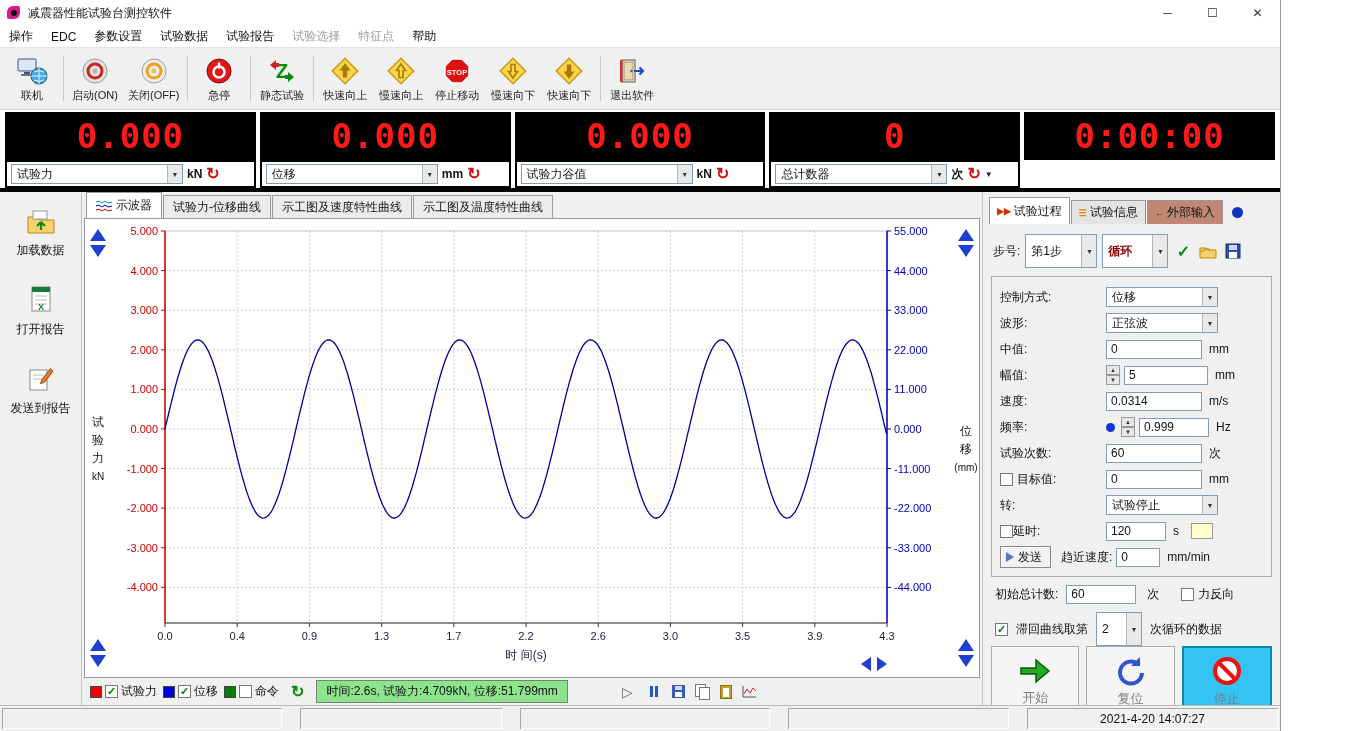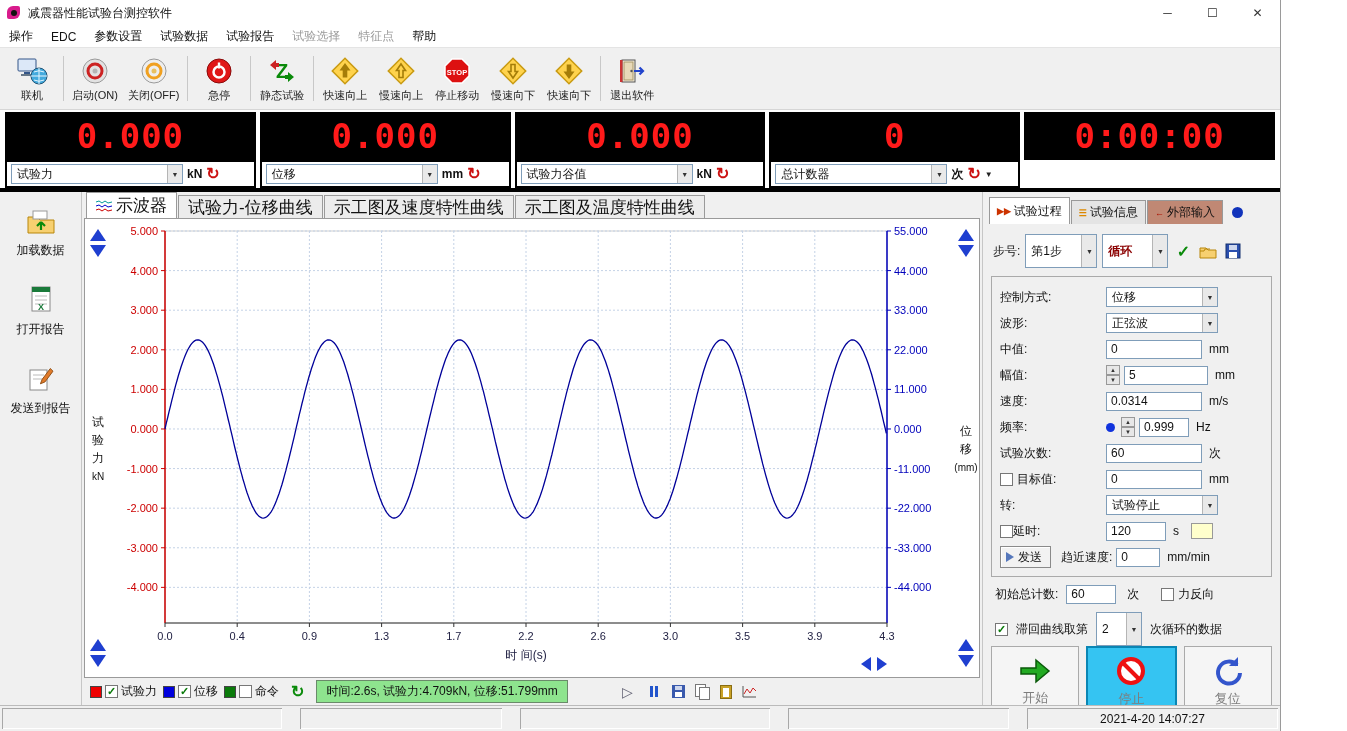--- a/index.html
+++ b/index.html
@@ -53,21 +53,21 @@
   .main { flex: 1; display: flex; min-height: 0; }
 
   .sidebar { width: 82px; flex:none; background:#f0f0f0; border-right: 1px solid #c6c6c6;
     display:flex; flex-direction:column; align-items:center; padding-top: 16px; gap: 26px; }
   .side-item { display:flex; flex-direction:column; align-items:center; gap:3px; cursor:pointer; }
   .side-item .slabel { font-size: 12px; color:#111; }
 
   .center { flex: 1; display:flex; flex-direction:column; min-width:0; background:#f0f0f0; }
   .tabstrip { height: 26px; flex:none; display:flex; align-items:flex-end; padding-left: 4px; gap:1px; }
   .ctab { height: 23px; display:flex; align-items:center; gap:4px; padding: 0 9px;
-    background:#ececec; border:1px solid #9a9a9a; border-bottom:none; font-size:17px; cursor:pointer; }
+    background:#ececec; border:1px solid #9a9a9a; border-bottom:none; font-size:12px; cursor:pointer; }
   .ctab.active { background:#fff; height: 26px; font-weight: normal; }
   .chartbody { flex: 1; background:#fff; border: 1px solid #9a9a9a; margin: 0 2px; display:flex; min-height:0; position:relative; }
   .gutter { width: 26px; flex:none; display:flex; flex-direction:column; align-items:center; padding: 8px 0; }
   .gutter .gspace { flex: 1; }
   .tri { width:0; height:0; border-left:8px solid transparent; border-right:8px solid transparent; cursor:pointer; margin:2px 0; }
   .tri.up { border-bottom: 12px solid #1f3fd0; }
   .tri.down { border-top: 12px solid #1f3fd0; }
   .vaxis-title { display:flex; flex-direction:column; align-items:center; color:#111; font-size:12px; line-height:1.5; }
   .vaxis-title .vunit { font-size: 10px; margin-top: 2px; }
   .svgwrap { flex:1; position:relative; min-width:0; }
@@ -111,21 +111,21 @@
   .combo.small { height: 34px; }
   .loopval .ctxt { color:#8b0000; font-weight:bold; }
   .icon-btn { cursor:pointer; display:inline-flex; align-items:center; justify-content:center; width:20px; height:20px; }
   .check-glyph { color:#0a8a0a; font-weight:bold; font-size:16px; }
 
   .groupbox { border: 1px solid #aaa; background:#f0f0f0; margin: 8px 2px 0 2px; padding: 7px 6px 6px 8px; flex:none; }
   .prow { display:flex; align-items:center; height: 26px; gap: 4px; }
   .plabel { width: 102px; flex:none; }
   .tin { display:inline-block; background:#fff; border:1px solid #7f9db9; height: 19px; line-height: 17px;
     padding: 0 4px; cursor:text; overflow:hidden; white-space:nowrap; }
-  .w110 { width: 112px; } .w95 { width: 96px; } .w85 { width: 84px; } .w70 { width: 50px; }
+  .w110 { width: 112px; } .w95 { width: 96px; } .w85 { width: 84px; } .w70 { width: 70px; }
   .w60 { width: 60px; } .w45 { width: 44px; }
   .unit { margin-left: 3px; white-space:nowrap; }
   .spin { display:inline-flex; flex-direction:column; width: 14px; flex:none; }
   .spin .sbtn { height: 10px; background:#e7e7e7; border:1px solid #999; font-size: 6px; line-height: 8px;
     text-align:center; color:#333; cursor:pointer; }
   .led { width: 9px; height: 9px; border-radius:50%; background:#1133dd; flex:none; margin-right:2px; }
   .yellowbox { width: 22px; height: 16px; background:#ffffcc; border: 1px solid #999; margin-left: 8px; }
   .send-btn { height: 22px; padding: 0 8px 0 5px; background:#f2f2f2; border:1px solid #8a8a8a;
     box-shadow: inset 1px 1px 0 #fff; display:inline-flex; align-items:center; gap:4px; cursor:pointer; }
   .send-ico { width:0; height:0; border-top:5px solid transparent; border-bottom:5px solid transparent; border-left:8px solid #5577bb; }
@@ -707,33 +707,33 @@
         <span>次循环的数据</span>
       </div>
 
       <div class="actions">
         <div class="abtn">
           <svg width="36" height="30" viewBox="0 0 36 30">
               <path d="M4 12 h15 v-8 l13 11 -13 11 v-8 H4 z" fill="#22aa22" stroke="#0a5a0a" stroke-width="1.5"></path>
             </svg>
           <span class="albl">开始</span>
         </div>
+        <div class="abtn">
+          <svg width="32" height="32" viewBox="0 0 32 32">
+              <path d="M25 10 a11 11 0 1 0 3 8" fill="none" stroke="#3355cc" stroke-width="4"></path>
+              <path d="M26 2 v9 h-9 z" fill="#3355cc"></path>
+            </svg>
+          <span class="albl">复位</span>
+        </div>
         <div class="abtn active">
           <svg width="32" height="32" viewBox="0 0 32 32">
               <circle cx="16" cy="16" r="12" fill="#ffffff" stroke="#ee1111" stroke-width="4"></circle>
               <line x1="8" y1="8" x2="24" y2="24" stroke="#ee1111" stroke-width="4"></line>
             </svg>
           <span class="albl">停止</span>
-        </div>
-        <div class="abtn">
-          <svg width="32" height="32" viewBox="0 0 32 32">
-              <path d="M25 10 a11 11 0 1 0 3 8" fill="none" stroke="#3355cc" stroke-width="4"></path>
-              <path d="M26 2 v9 h-9 z" fill="#3355cc"></path>
-            </svg>
-          <span class="albl">复位</span>
         </div>
       </div>
     </div>
   </div>
 
   <div class="statusbar">
     <span class="sb-panel sb1"></span>
     <span class="sb-panel sb2"></span>
     <span class="sb-panel sb3"></span>
     <span class="sb-panel sb4"></span>

